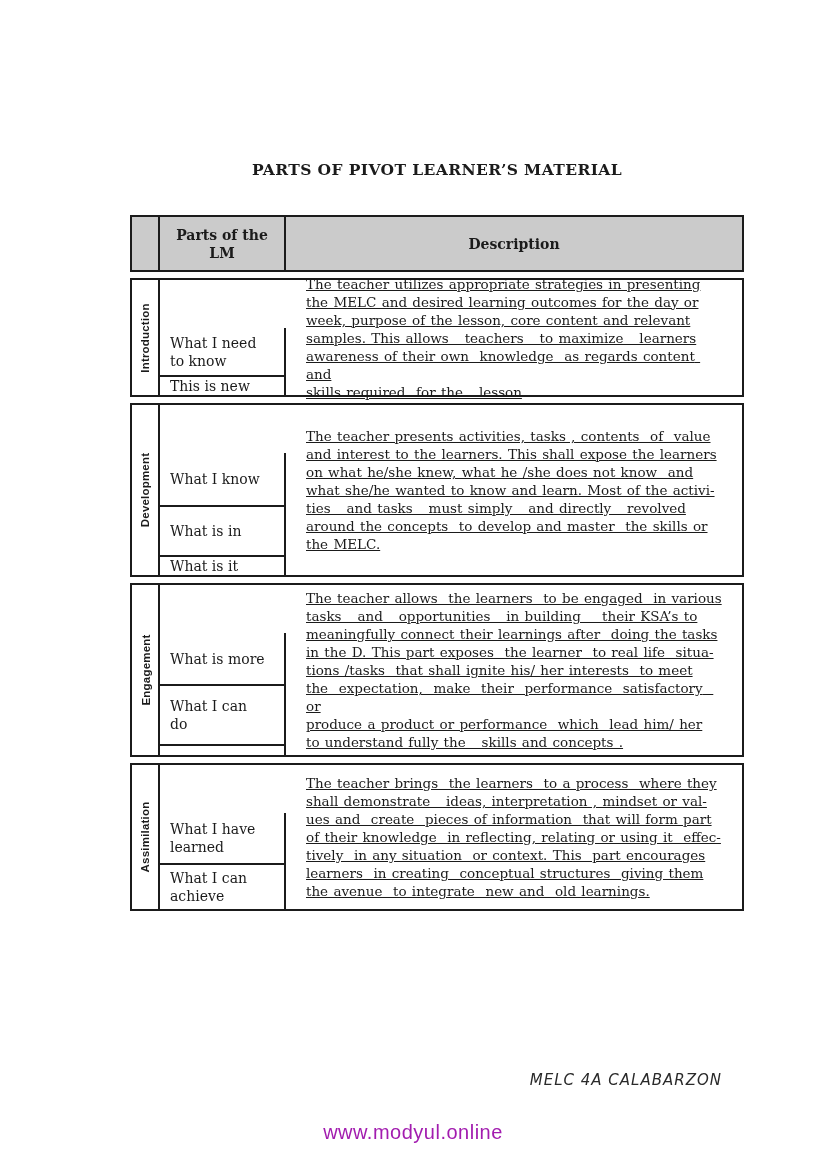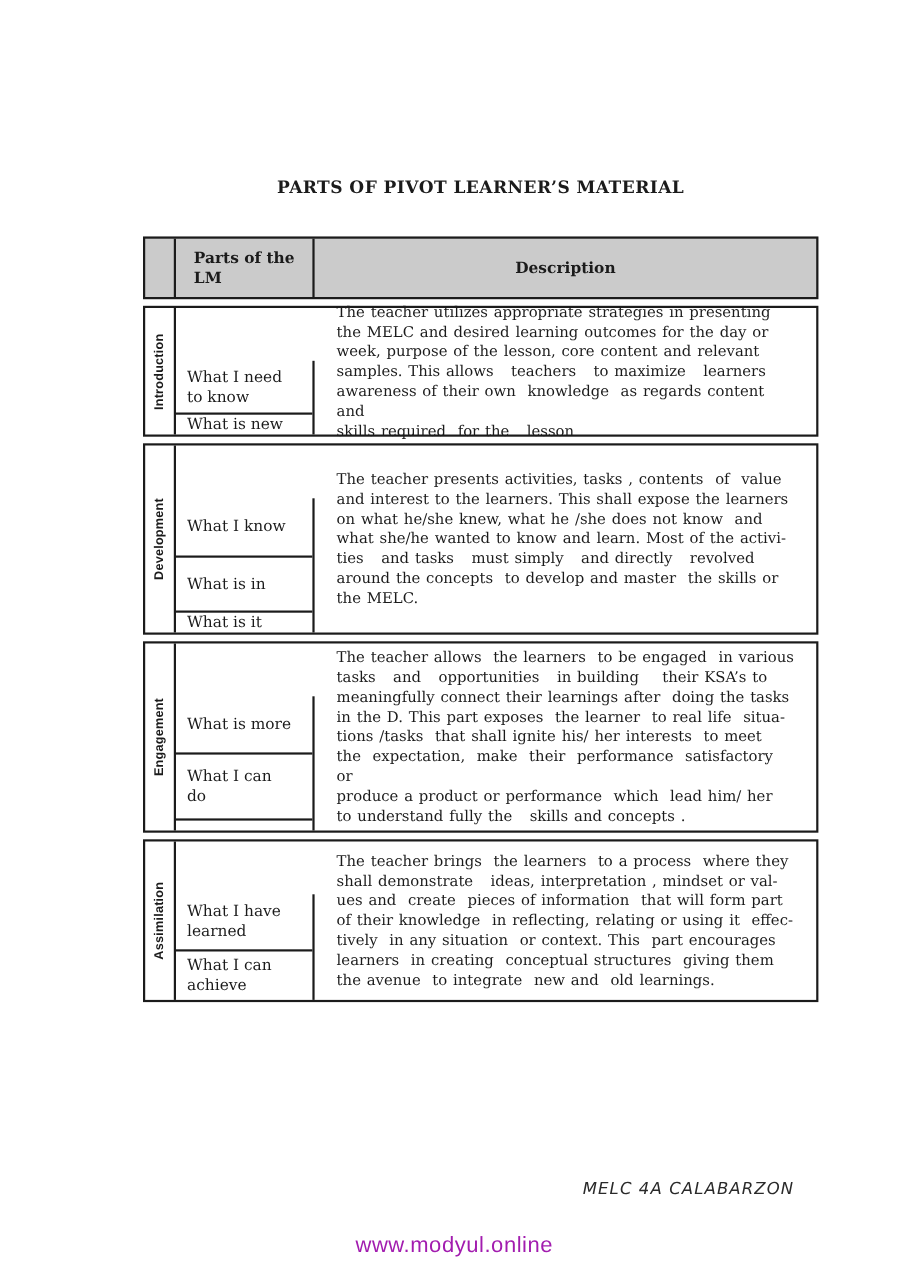--- a/index.html
+++ b/index.html
@@ -60,32 +60,34 @@
     white-space:pre-line;
     font-size:14px;
     line-height:18px;
   }
   .part-cell.last { border-bottom:none; flex:1; }
   .col-desc {
     flex:1;
     box-sizing:border-box;
     display:flex; align-items:center;
     padding:4px 20px;
+    text-decoration:underline;
   }
   .desc-text {
     white-space:pre-wrap;
     font-size:13.5px;
     line-height:18px;
     word-spacing:1px;
   }
   .header-parts {
     flex:none; width:126px;
     box-sizing:border-box;
     border-right:2px solid #1b1b1b;
     display:flex; align-items:center; justify-content:center;
+    text-align:center;
     white-space:pre-line;
     font-weight:bold;
     font-size:14px;
     line-height:18px;
   }
   .header-desc {
     flex:1;
     display:flex; align-items:center; justify-content:center;
     font-weight:bold;
     font-size:14px;
@@ -127,21 +129,21 @@
     <div class="header-desc">Description</div>
   </div>
 
   <div class="box sec-intro">
     <div class="col-label">
       <span class="rot">Introduction</span>
     </div>
     <div class="col-parts">
       <div class="part-cell" style="height:55px">What I need
 to know</div>
-      <div class="part-cell last">What is new</div>
+      <div class="part-cell last">This is new</div>
     </div>
     <div class="col-desc">
       <div class="desc-text">The teacher utilizes appropriate strategies in presenting
 the MELC and desired learning outcomes for the day or
 week, purpose of the lesson, core content and relevant
 samples. This allows   teachers   to maximize   learners
 awareness of their own  knowledge  as regards content and
 skills required  for the   lesson</div>
     </div>
   </div>

